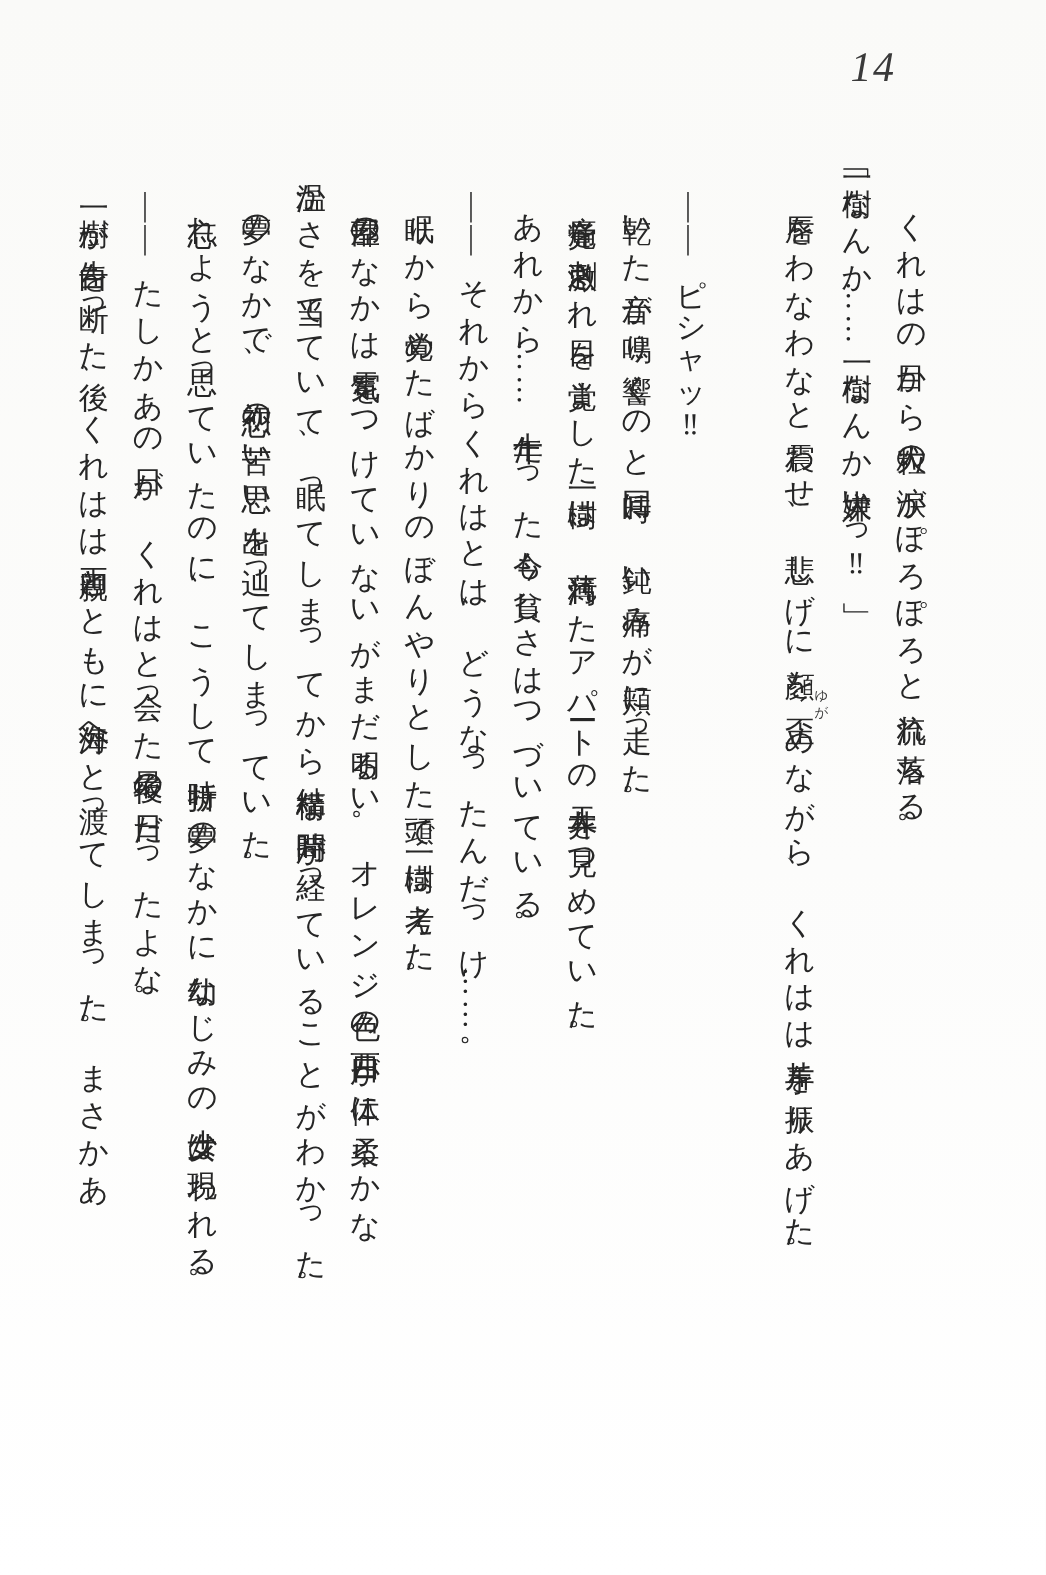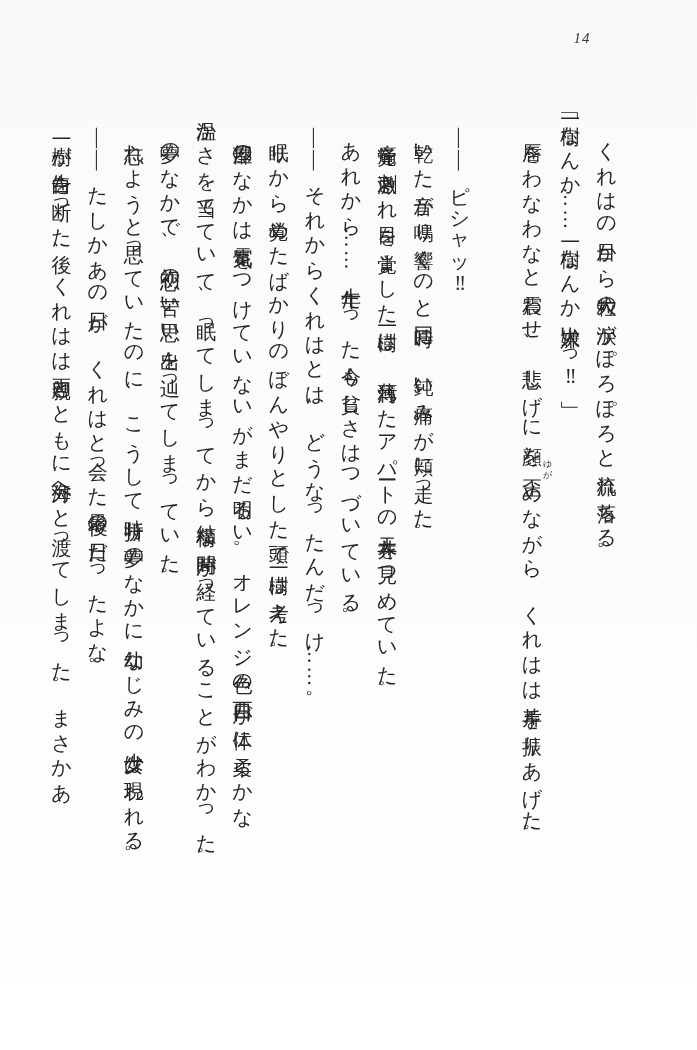--- a/index.html
+++ b/index.html
@@ -19,21 +19,21 @@
     inset: 0;
     background: linear-gradient(180deg, #fafaf8 0%, #fcfcfb 55%, #ffffff 100%);
   }
   .page-number {
     position: absolute;
     top: 30px;
     left: 560px;
     width: 44px;
     text-align: center;
     font-style: italic;
-    font-size: 15px;
+    font-size: 28px;
     color: #3a3a3a;
     letter-spacing: 1px;
   }
   .text-area {
     position: absolute;
     top: 106px;
     right: 72px;
     height: 852px;
     writing-mode: vertical-rl;
     text-orientation: mixed;

